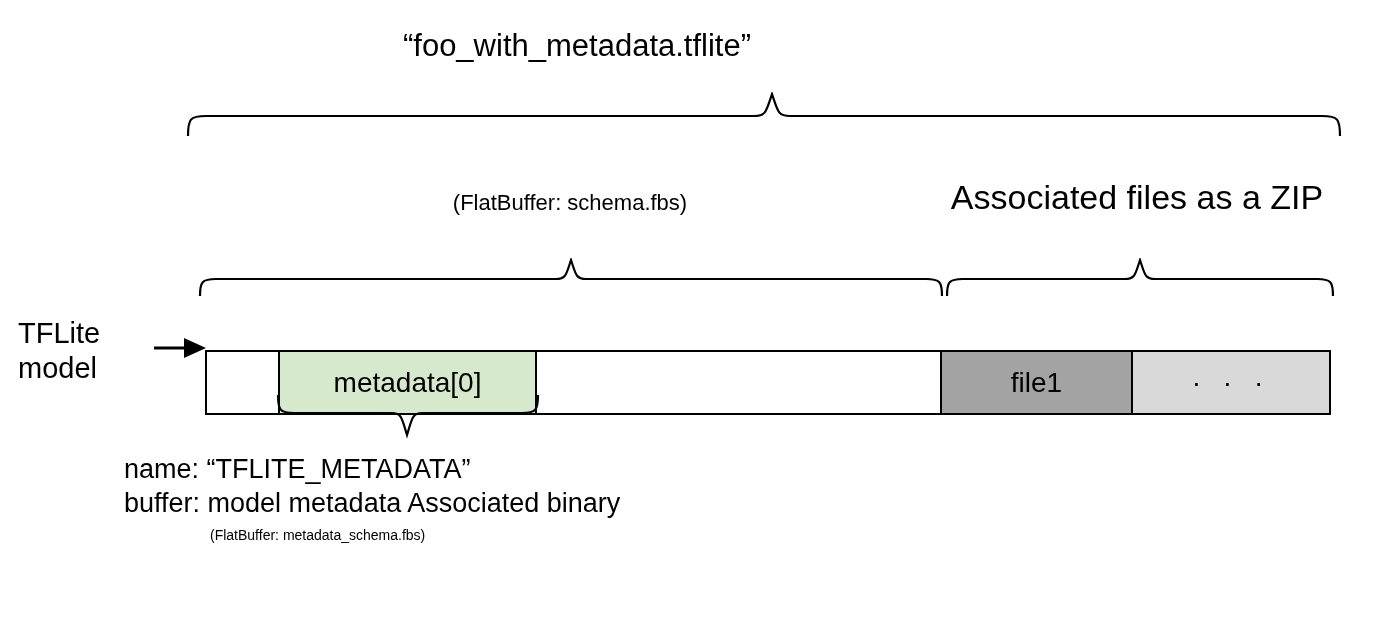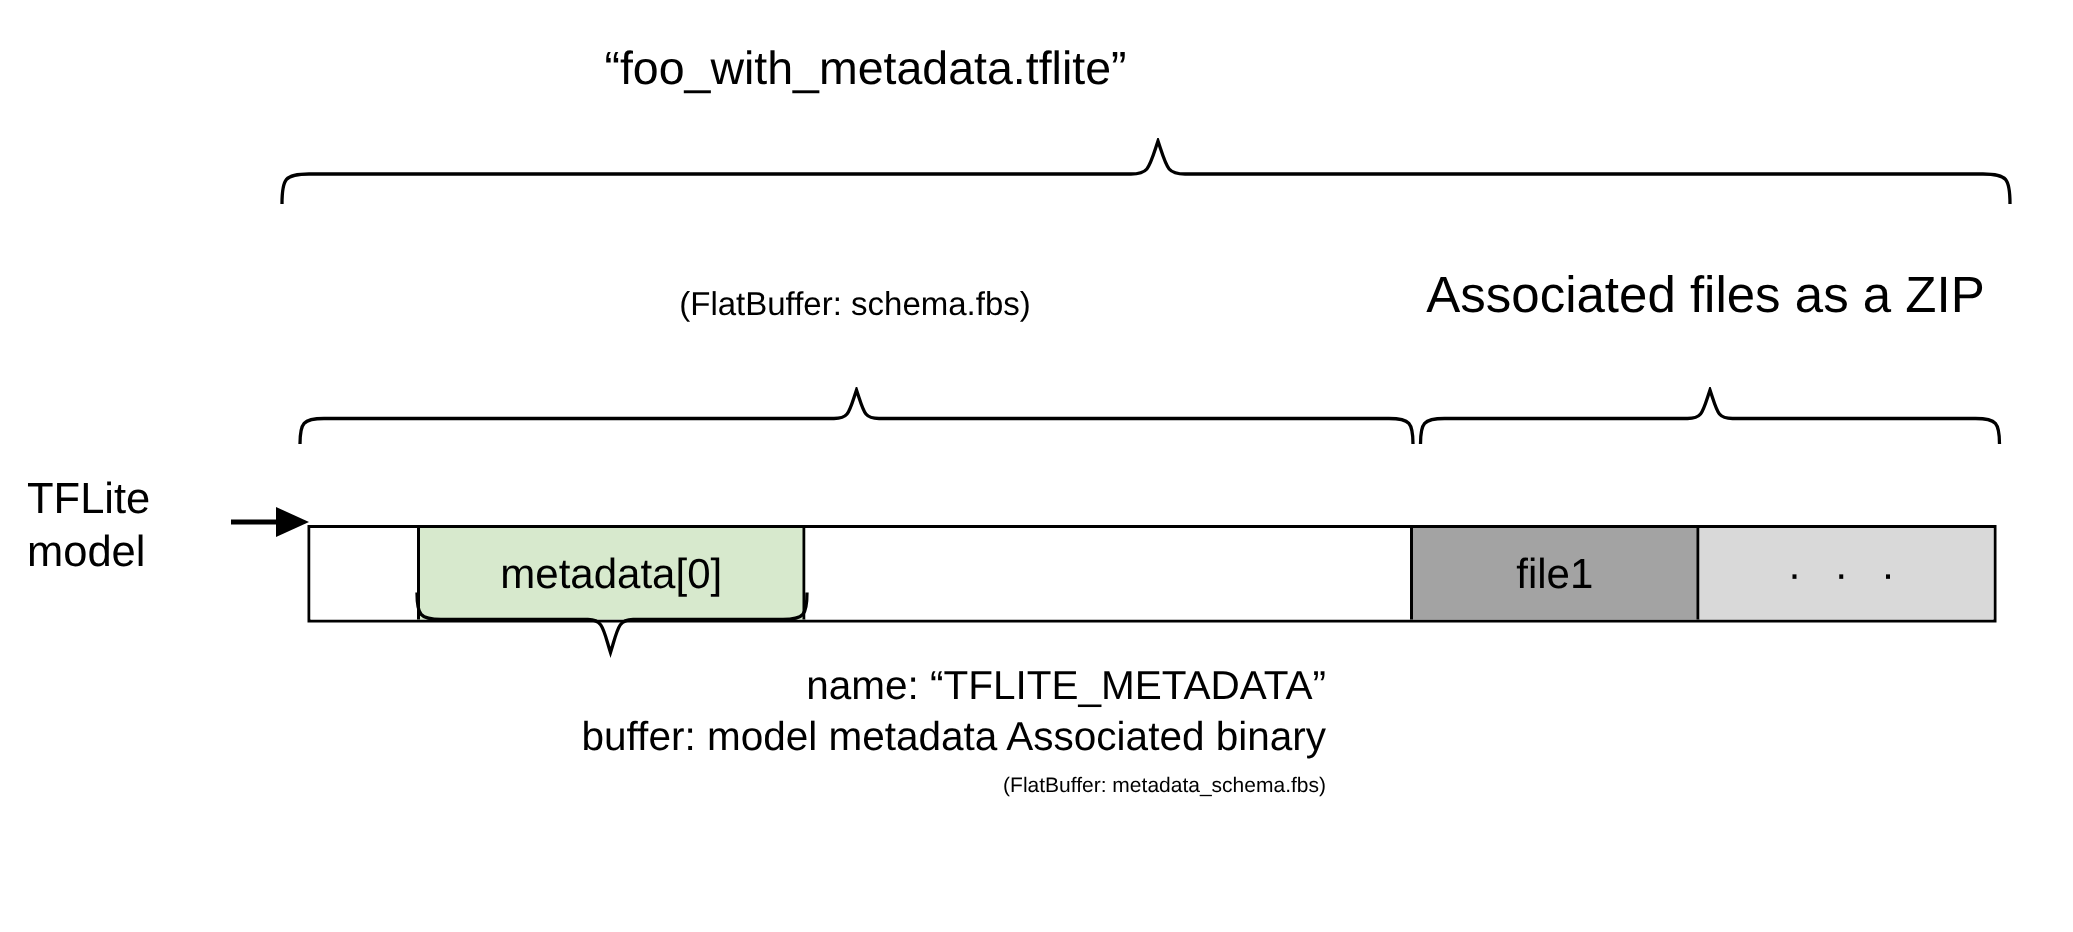--- a/index.html
+++ b/index.html
@@ -47,24 +47,23 @@
   }
   .label-tflite-model {
     left: 18px; top: 316px; width: 132px;
     text-align: left;
     font-size: 29px;
     line-height: 35px;
   }
   .label-tflite-model .ln { display: block; }
 
   .bottom-note {
-    left: 124px; top: 440px; width: 760px;
+    left: 124px; top: 452px; width: 760px;
     font-size: 27px;
     line-height: 34px;
-    text-align: right;
   }
   .bottom-note .ln { display: block; white-space: nowrap; }
   .bottom-note .ln.indent {
     font-size: 14px;
     line-height: 30px;
     padding-left: 86px;
   }
 
   
   .bar {

